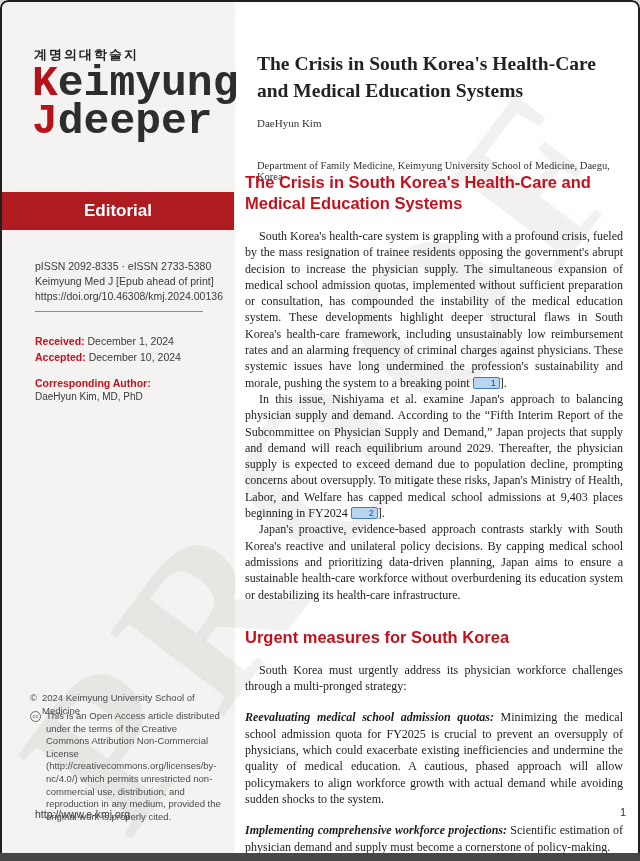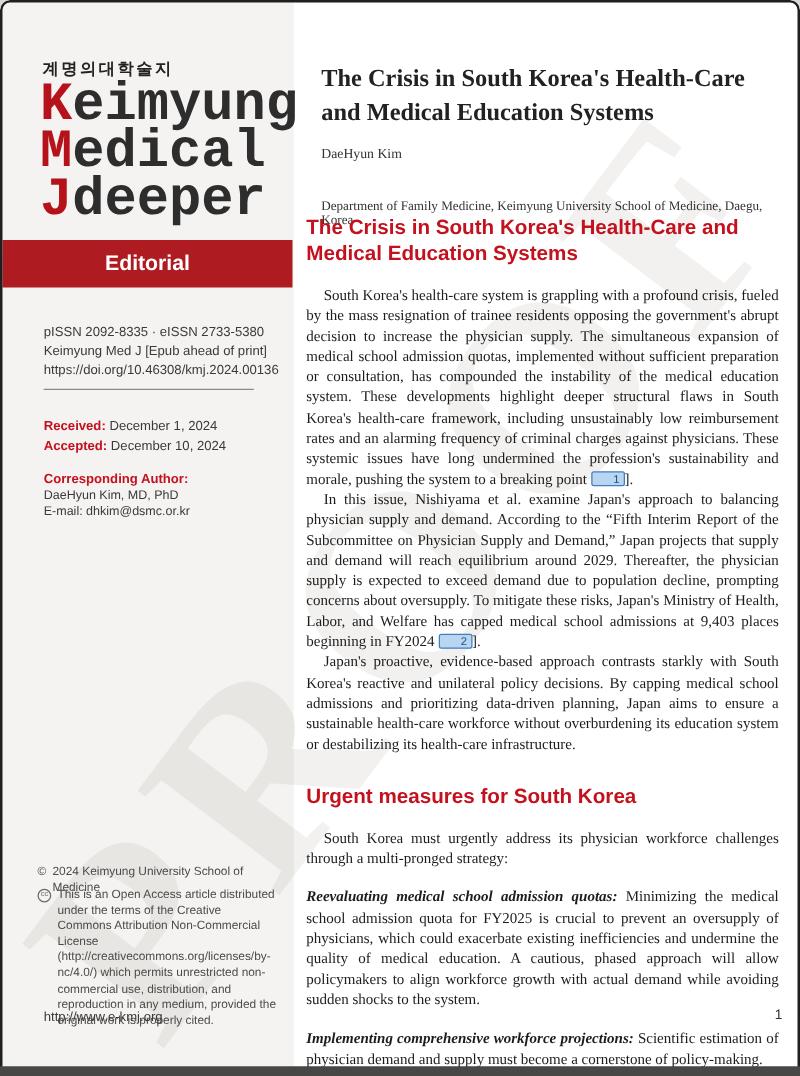--- a/index.html
+++ b/index.html
@@ -57,21 +57,20 @@
 
   <div class="sidebar-bg"></div>
 
   <div class="watermark">PROOF</div>
 
   <div class="sidebar">
     <div class="sb-abs korean">계명의대학술지</div>
 
     <div class="sb-abs brand">
       <div><span class="cap">K</span><span>eimyung</span></div>
-      <div><span class="cap">M</span><span>edical</span></div>
       <div><span class="cap">J</span><span>deeper</span></div>
     </div>
 
     <div class="sb-abs banner">Editorial</div>
 
     <div class="sb-abs issn">
       <div>pISSN 2092-8335 · eISSN 2733-5380</div>
       <div>Keimyung Med J [Epub ahead of print]</div>
       <div>https://doi.org/10.46308/kmj.2024.00136</div>
     </div>
@@ -79,21 +78,20 @@
     <div class="sb-abs sb-hr"></div>
 
     <div class="sb-abs dates">
       <div><span class="red-label">Received:</span><span> December 1, 2024</span></div>
       <div><span class="red-label">Accepted:</span><span> December 10, 2024</span></div>
     </div>
 
     <div class="sb-abs corr">
       <div class="red-label">Corresponding Author:</div>
       <div>DaeHyun Kim, MD, PhD</div>
-      <div>E-mail: dhkim@dsmc.or.kr</div>
     </div>
 
     <div class="sb-abs copyright">
       <span>©</span>
       <span>2024 Keimyung University School of Medicine</span>
     </div>
 
     <div class="sb-abs license">
       <span class="cc-circle">cc</span>
       <span>This is an Open Access article distributed under the terms of the Creative Commons Attribution Non-Commercial License (http://creativecommons.org/licenses/by-nc/4.0/) which permits unrestricted non-commercial use, distribution, and reproduction in any medium, provided the original work is properly cited.</span>

